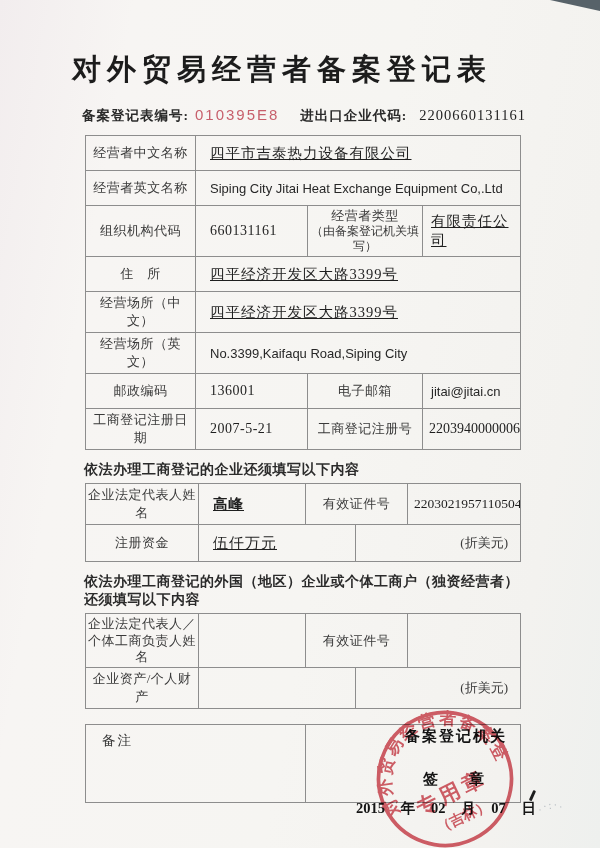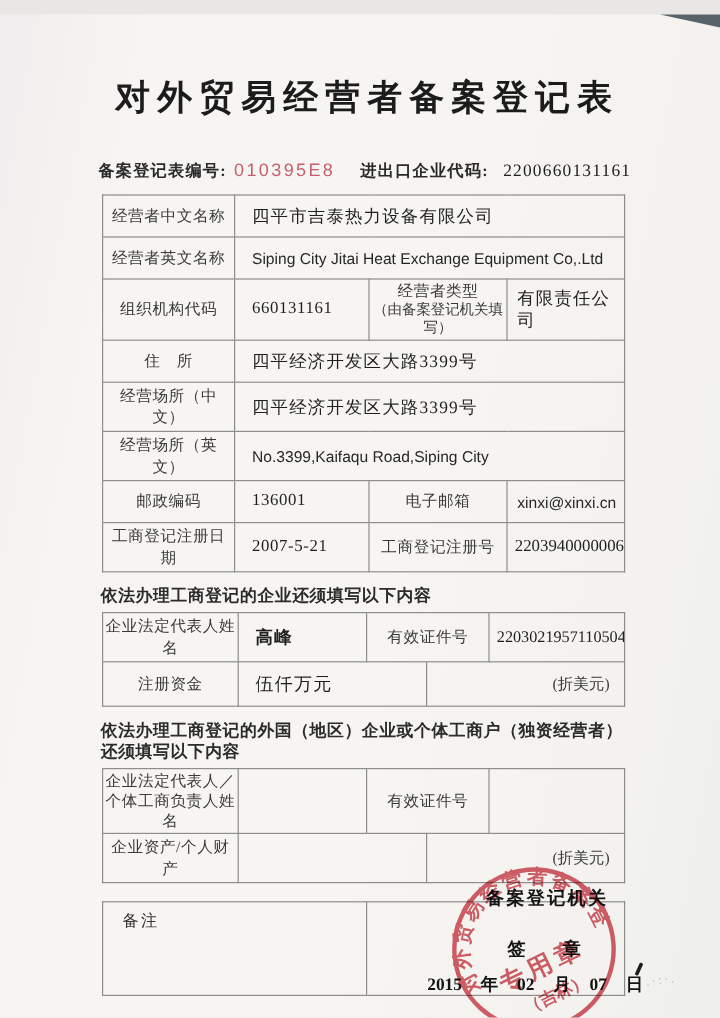--- a/index.html
+++ b/index.html
@@ -8,37 +8,37 @@
     position:relative;width:600px;height:848px;box-sizing:border-box;
     background:linear-gradient(100deg,#f2edee 0%,#f7f5f3 18%,#f6f5f2 55%,#f3f2ef 85%,#eef0ee 100%);
     font-family:"Liberation Serif","DejaVu Serif",serif;color:#2e2e2e;
     padding:0 72px;
   }
   .corner-artifact{
     position:absolute;top:0;right:0;width:0;height:0;
     border-top:11px solid #46525a;border-left:50px solid transparent;opacity:.9;
   }
   .title{
-    margin:12px;padding-top:50px;text-align:right;
+    margin:0;padding-top:50px;text-align:left;
     font-size:29px;font-weight:700;letter-spacing:6px;color:#1c1c1c;
   }
   .meta-row{
     display:flex;justify-content:space-between;align-items:flex-end;
-    margin-top:32px;padding:0 2px 0 10px;
+    margin-top:16px;padding:0 2px 0 10px;
   }
   .meta-label{font-size:13.5px;font-weight:700;letter-spacing:1px;color:#2a2a2a;}
   .form-no{font-family:"Liberation Sans","DejaVu Sans",sans-serif;font-size:15px;color:#c75f6b;letter-spacing:2px;margin-left:6px;}
   .io-code{font-size:14.5px;letter-spacing:1px;margin-left:12px;color:#222;}
   table{border-collapse:collapse;table-layout:fixed;width:435px;margin-left:13px;}
   td{border:1px solid #8d8d8d;overflow:hidden;}
   .lbl{
     text-align:center;font-size:13px;color:#3a3a3a;letter-spacing:0.5px;
     padding:2px 1px;
   }
-  .val-cn{font-size:14.5px;color:#1f1f1f;padding:2px 4px 2px 14px;letter-spacing:1px;}
+  .val-cn{font-size:14.5px;color:#1f1f1f;padding:2px 4px 2px 14px;letter-spacing:1px;text-decoration:underline;}
   .val-en{font-family:"Liberation Sans","DejaVu Sans",sans-serif;font-size:13px;color:#272727;padding:2px 4px 2px 14px;}
   .val-num{font-size:14px;color:#1f1f1f;padding:2px 4px 2px 14px;letter-spacing:0.5px;}
   .main-table td{height:30px;}
   .sub-lbl{display:block;font-size:12px;letter-spacing:0;}
   .section-heading{
     font-size:14px;font-weight:600;letter-spacing:0.5px;color:#2b2b2b;
     margin:11px 0 4px 12px;
   }
   .sec-table td{height:32px;}
   .note-cell{text-align:right;padding-right:12px;font-size:13px;color:#3a3a3a;}
@@ -122,21 +122,21 @@
       <td class="val-cn" colspan="3">四平经济开发区大路3399号</td>
     </tr>
     <tr>
       <td class="lbl">经营场所（英文）</td>
       <td class="val-en" colspan="3">No.3399,Kaifaqu Road,Siping City</td>
     </tr>
     <tr>
       <td class="lbl">邮政编码</td>
       <td class="val-num">136001</td>
       <td class="lbl">电子邮箱</td>
-      <td class="val-en" style="padding-left:8px;">xinxi@xinxi.cn</td>
+      <td class="val-en" style="padding-left:8px;">jitai@jitai.cn</td>
     </tr>
     <tr>
       <td class="lbl">工商登记注册日期</td>
       <td class="val-num">2007-5-21</td>
       <td class="lbl">工商登记注册号</td>
       <td class="val-num" style="padding-left:6px;letter-spacing:0;">220394000000618</td>
     </tr>
   </tbody>
     </table>
 

